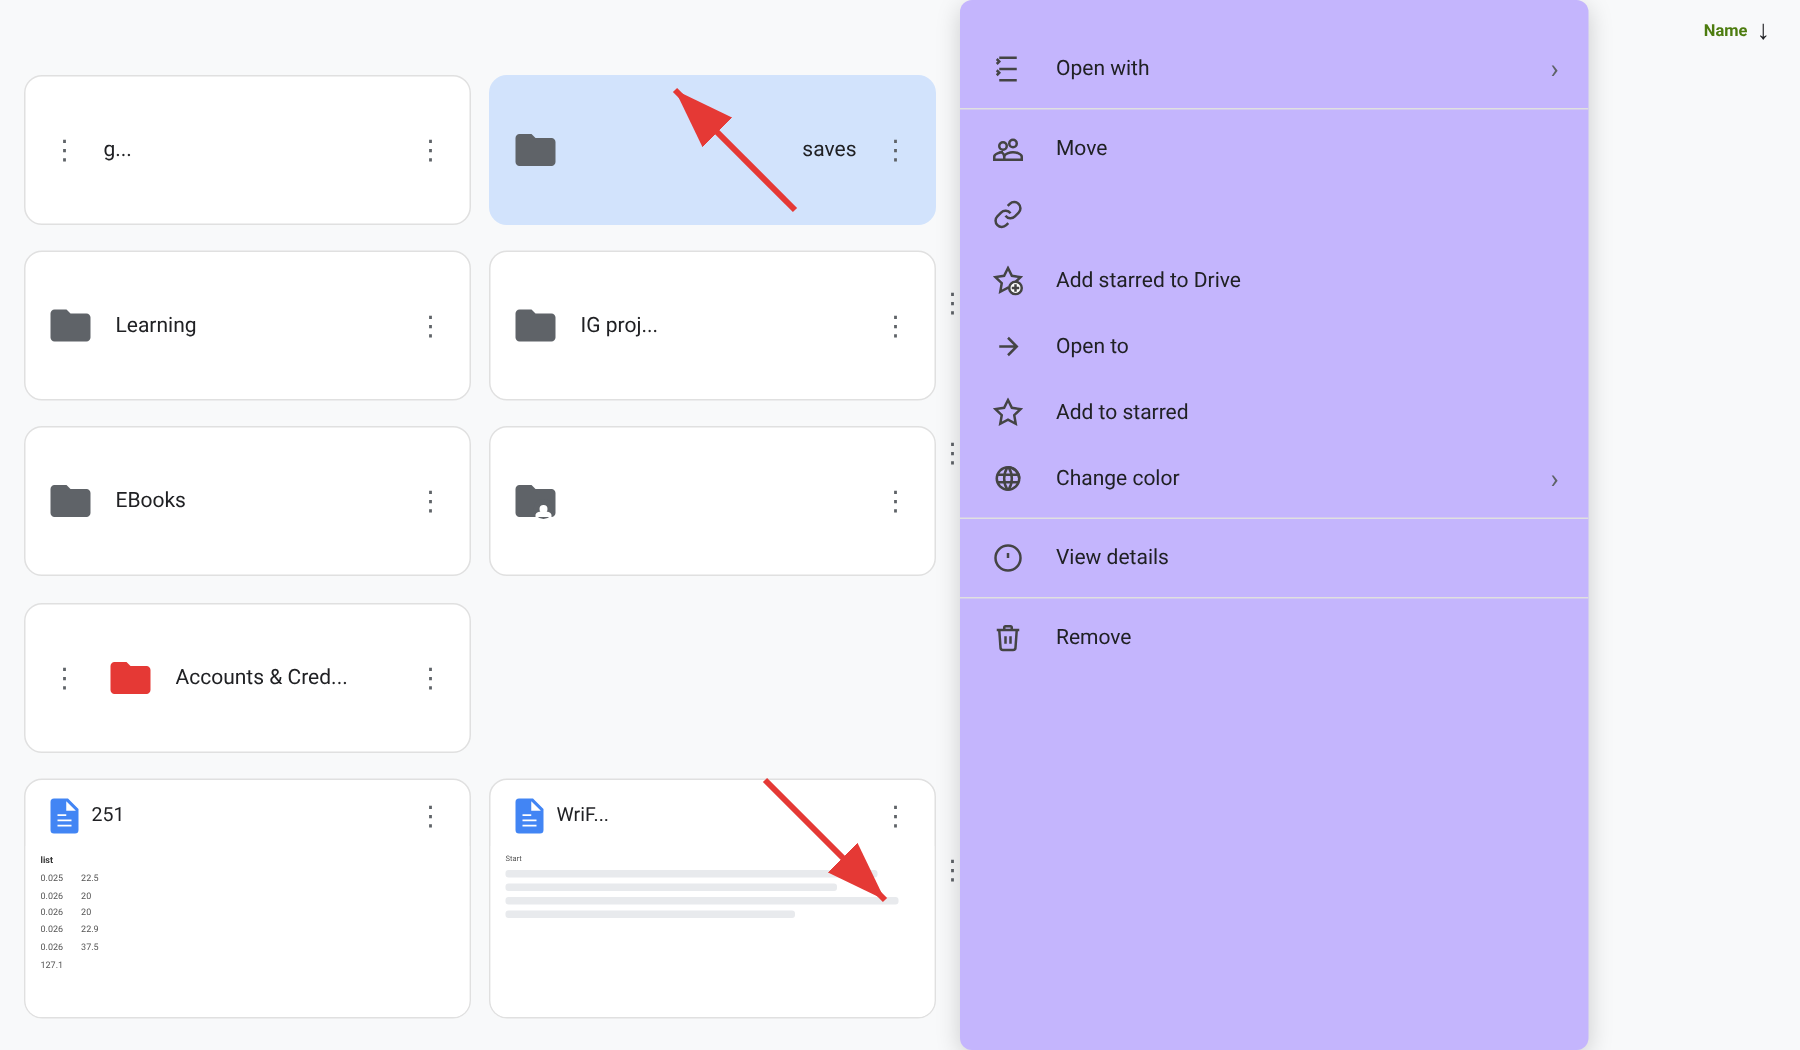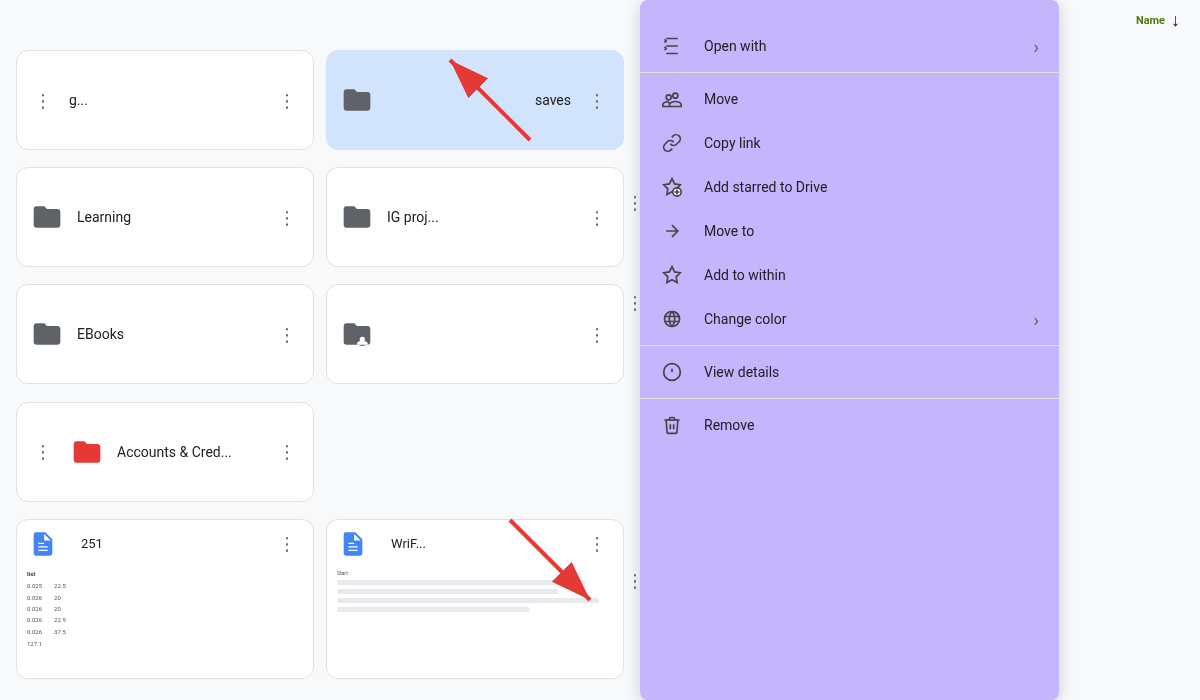--- a/index.html
+++ b/index.html
@@ -117,21 +117,21 @@
       flex-direction: column;
       overflow: hidden;
       cursor: pointer;
       position: relative;
     }
 
     .file-card-header {
       display: flex;
       align-items: center;
       padding: 10px 12px 6px 12px;
-      gap: 24px;
+      gap: 4px;
     }
 
     .doc-icon {
       width: 28px;
       height: 28px;
       flex-shrink: 0;
     }
 
     .file-name {
       font-size: 13px;
@@ -398,50 +398,49 @@
     <span class="menu-label">Move</span>
   </div>
 
   <div class="menu-item">
     <span class="menu-icon">
       <svg width="20" height="20" viewBox="0 0 24 24" fill="none" stroke="#444" stroke-width="2">
           <path d="M10 13a5 5 0 007.54.54l3-3a5 5 0 00-7.07-7.07l-1.72 1.71"></path>
           <path d="M14 11a5 5 0 00-7.54-.54l-3 3a5 5 0 007.07 7.07l1.71-1.71"></path>
         </svg>
     </span>
-    <span class="menu-label">Copy link</span>
   </div>
 
   <div class="menu-item">
     <span class="menu-icon">
       <svg width="20" height="20" viewBox="0 0 24 24" fill="none" stroke="#444" stroke-width="2">
           <polygon points="12 2 15.09 8.26 22 9.27 17 14.14 18.18 21.02 12 17.77 5.82 21.02 7 14.14 2 9.27 8.91 8.26 12 2"></polygon>
           <circle cx="18" cy="18" r="5" fill="white" stroke="#444"></circle>
           <path d="M18 15v6M15 18h6"></path>
         </svg>
     </span>
     <span class="menu-label">Add starred to Drive</span>
   </div>
 
   <div class="menu-item">
     <span class="menu-icon">
       <svg width="20" height="20" viewBox="0 0 24 24" fill="none" stroke="#444" stroke-width="2">
           <path d="M5 12h14M12 5l7 7-7 7"></path>
         </svg>
     </span>
-    <span class="menu-label">Move to</span>
+    <span class="menu-label">Open to</span>
   </div>
 
   <div class="menu-item">
     <span class="menu-icon">
       <svg width="20" height="20" viewBox="0 0 24 24" fill="none" stroke="#444" stroke-width="2">
           <polygon points="12 2 15.09 8.26 22 9.27 17 14.14 18.18 21.02 12 17.77 5.82 21.02 7 14.14 2 9.27 8.91 8.26 12 2"></polygon>
         </svg>
     </span>
-    <span class="menu-label">Add to within</span>
+    <span class="menu-label">Add to starred</span>
   </div>
 
 
   <div class="menu-item">
     <span class="menu-icon">
       <svg width="20" height="20" viewBox="0 0 24 24" fill="none" stroke="#444" stroke-width="2">
           <circle cx="12" cy="12" r="9"></circle>
           <path d="M12 3c4.97 0 9 4.03 9 9"></path>
           <path d="M3.6 9h16.8M3.6 15h16.8"></path>
           <path d="M11.5 3a17 17 0 000 18M12.5 3a17 17 0 010 18"></path>

